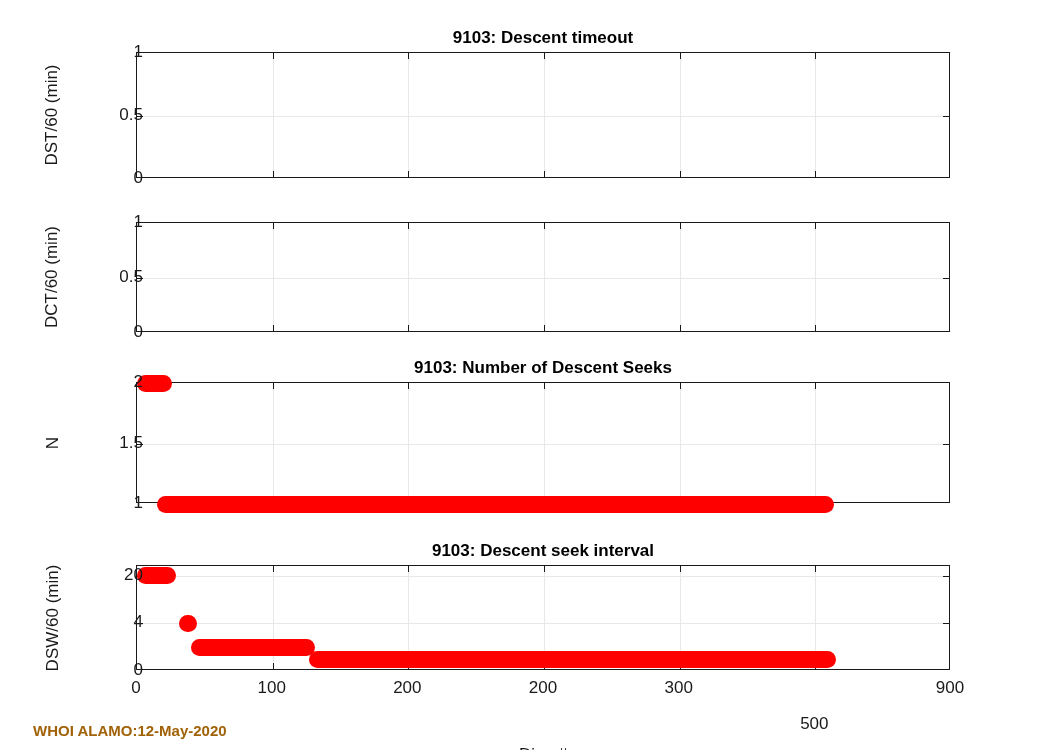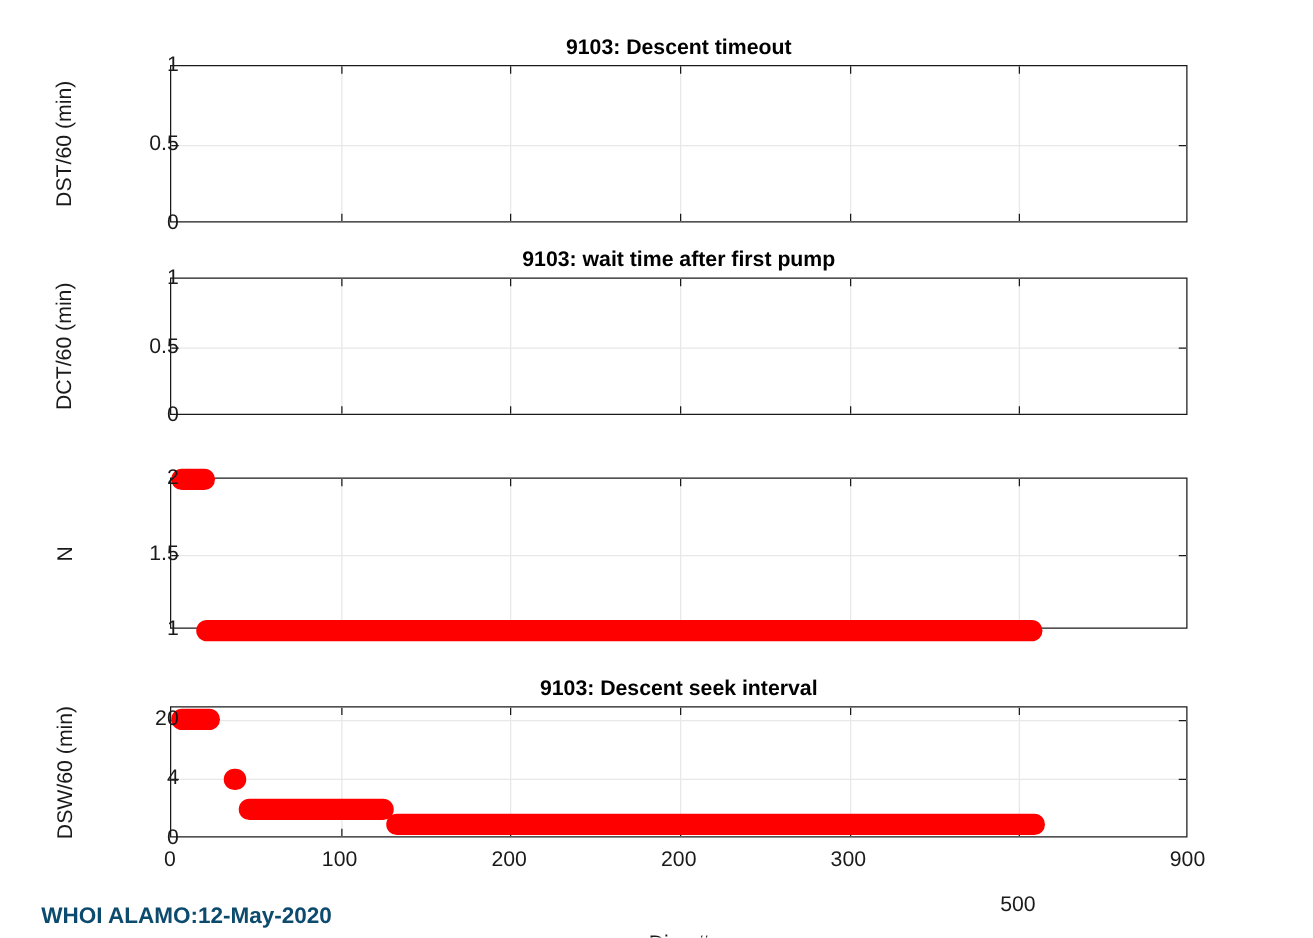--- a/index.html
+++ b/index.html
@@ -118,24 +118,24 @@
     white-space: nowrap;
     text-align: center;
   }
   .series-band {
     position: absolute;
     background: #ff0000;
     border-radius: 9px;
   }
   .footer-note {
     position: absolute;
-    font-size: 18px;
+    font-size: 15px;
     font-weight: bold;
     font-family: "Liberation Sans", sans-serif;
-    color: #0c4a6e;
+    color: #a16207;
     white-space: nowrap;
   }
 </style>
 </head>
 <body>
 
 <div id="figure">
     <div class="panel-title" style="left:136px; top:28px; width:814px;">9103: Descent timeout</div>
     <div class="plotbox" style="left:136px; top:52px; width:814px; height:126px;">
       <div class="gridline-v" style="left:135.66666666666666px;"></div>
@@ -154,21 +154,20 @@
       <div class="tick-x" style="left:678.3333333333334px;"></div>
       <div class="tick-x-top" style="left:678.3333333333334px;"></div>
       <div class="gridline-h" style="top:63px;"></div>
       <div class="tick-y" style="top:63px;"></div>
       <div class="tick-y-right" style="top:63px;"></div>
     </div>
     <div class="ylabel-text" style="right:923px; top:178px;">0</div>
     <div class="ylabel-text" style="right:923px; top:115px;">0.5</div>
     <div class="ylabel-text" style="right:923px; top:52px;">1</div>
     <div class="axis-name-y" style="width:196px; left:-46px; top:105px;">DST/60 (min)</div>
-    <div class="panel-title" style="left:136px; top:198px; width:814px;">9103: wait time after first pump</div>
     <div class="plotbox" style="left:136px; top:222px; width:814px; height:110px;">
       <div class="gridline-v" style="left:135.66666666666666px;"></div>
       <div class="tick-x" style="left:135.66666666666666px;"></div>
       <div class="tick-x-top" style="left:135.66666666666666px;"></div>
       <div class="gridline-v" style="left:271.3333333333333px;"></div>
       <div class="tick-x" style="left:271.3333333333333px;"></div>
       <div class="tick-x-top" style="left:271.3333333333333px;"></div>
       <div class="gridline-v" style="left:407px;"></div>
       <div class="tick-x" style="left:407px;"></div>
       <div class="tick-x-top" style="left:407px;"></div>
@@ -179,20 +178,21 @@
       <div class="tick-x" style="left:678.3333333333334px;"></div>
       <div class="tick-x-top" style="left:678.3333333333334px;"></div>
       <div class="gridline-h" style="top:55px;"></div>
       <div class="tick-y" style="top:55px;"></div>
       <div class="tick-y-right" style="top:55px;"></div>
     </div>
     <div class="ylabel-text" style="right:923px; top:332px;">0</div>
     <div class="ylabel-text" style="right:923px; top:277px;">0.5</div>
     <div class="ylabel-text" style="right:923px; top:222px;">1</div>
     <div class="axis-name-y" style="width:180px; left:-38px; top:267px;">DCT/60 (min)</div>
+    <div class="panel-title" style="left:136px; top:358px; width:814px;">9103: Number of Descent Seeks</div>
     <div class="plotbox" style="left:136px; top:382px; width:814px; height:121px;">
       <div class="gridline-v" style="left:135.66666666666666px;"></div>
       <div class="tick-x" style="left:135.66666666666666px;"></div>
       <div class="tick-x-top" style="left:135.66666666666666px;"></div>
       <div class="gridline-v" style="left:271.3333333333333px;"></div>
       <div class="tick-x" style="left:271.3333333333333px;"></div>
       <div class="tick-x-top" style="left:271.3333333333333px;"></div>
       <div class="gridline-v" style="left:407px;"></div>
       <div class="tick-x" style="left:407px;"></div>
       <div class="tick-x-top" style="left:407px;"></div>

